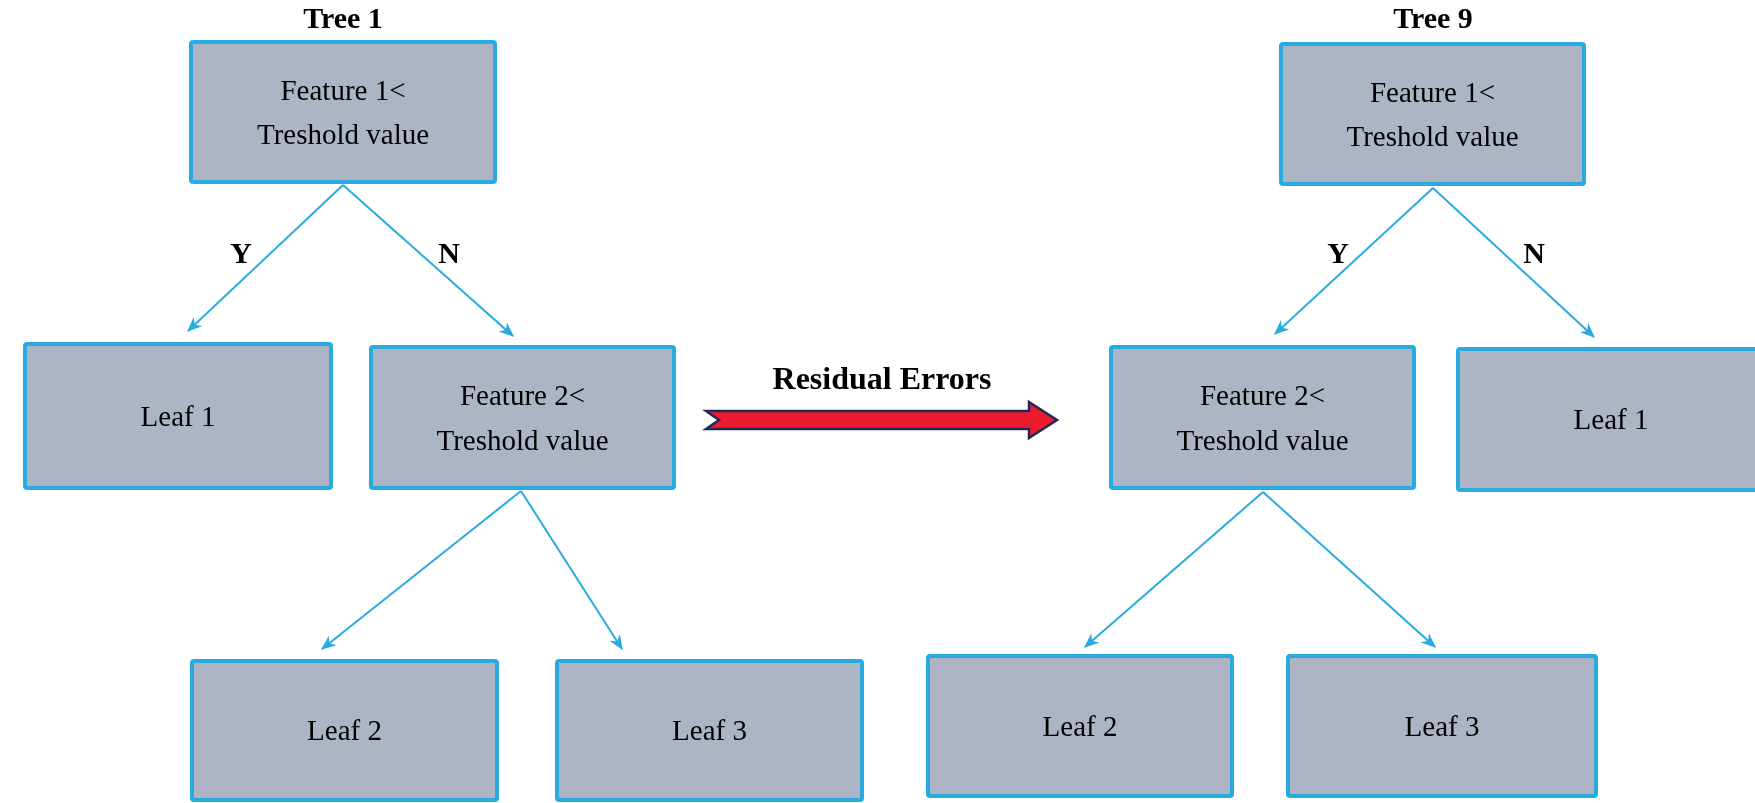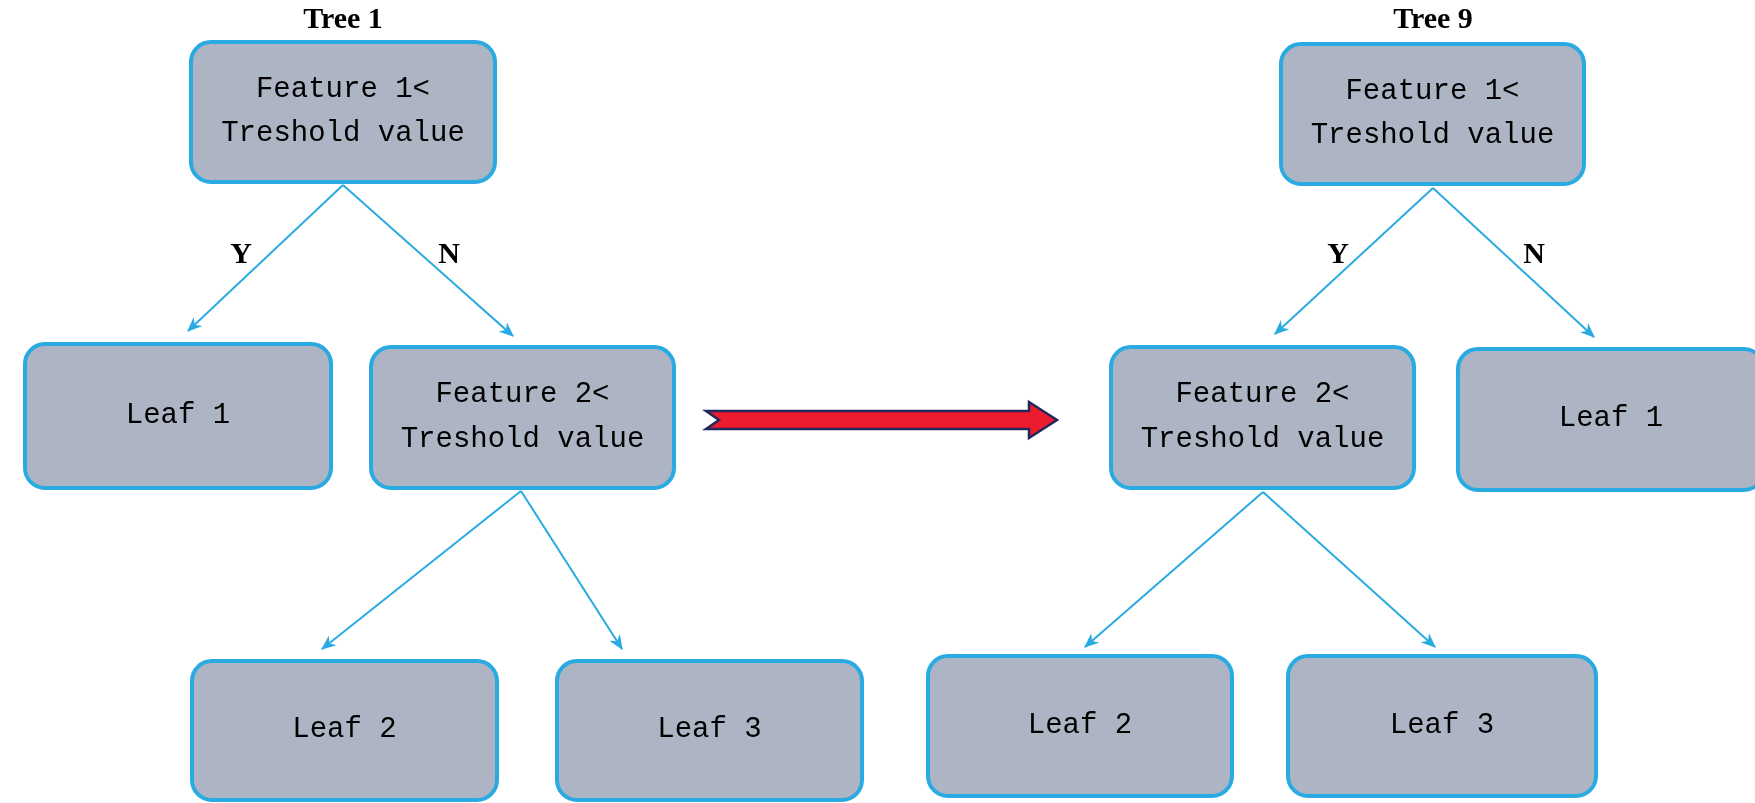--- a/index.html
+++ b/index.html
@@ -19,28 +19,27 @@
     font-family:"Liberation Serif","DejaVu Serif",serif;
     color:var(--label-text);
     margin-left:16px;
   }
   svg.edges{position:absolute;left:0;top:0;}
   .node{
     position:absolute;
     box-sizing:border-box;
     background:var(--node-fill);
     border:4px solid var(--node-border);
-    border-radius:22px;
+    border-radius:4px;
     display:flex;align-items:center;justify-content:center;
     text-align:center;
     font-size:29px;
     line-height:1.52;
     white-space:pre-line;
     color:var(--label-text);
-    font-family:Liberation Mono, monospace;
   }
   .tree-title{
     position:absolute;
     transform:translate(-50%,0);
     font-size:30px;font-weight:bold;
     white-space:nowrap;
   }
   .edge-label{
     position:absolute;
     transform:translate(-50%,-50%);
@@ -94,20 +93,21 @@
 Treshold value</div>
   <div class="node" style="left:7px;top:342px;width:310px;height:148px">Leaf 1</div>
   <div class="node" style="left:353px;top:345px;width:307px;height:145px">Feature 2&lt;
 Treshold value</div>
   <div class="node" style="left:174px;top:659px;width:309px;height:143px">Leaf 2</div>
   <div class="node" style="left:539px;top:659px;width:309px;height:143px">Leaf 3</div>
 
   <div class="edge-label" style="left:225px;top:253px">Y</div>
   <div class="edge-label" style="left:433px;top:253px">N</div>
 
+  <div class="connector-label">Residual Errors</div>
 
   <div class="node" style="left:1263px;top:42px;width:307px;height:144px">Feature 1&lt;
 Treshold value</div>
   <div class="node" style="left:1093px;top:345px;width:307px;height:145px">Feature 2&lt;
 Treshold value</div>
   <div class="node" style="left:1440px;top:347px;width:310px;height:145px">Leaf 1</div>
   <div class="node" style="left:910px;top:654px;width:308px;height:144px">Leaf 2</div>
   <div class="node" style="left:1270px;top:654px;width:312px;height:144px">Leaf 3</div>
 
   <div class="edge-label" style="left:1322px;top:253px">Y</div>

